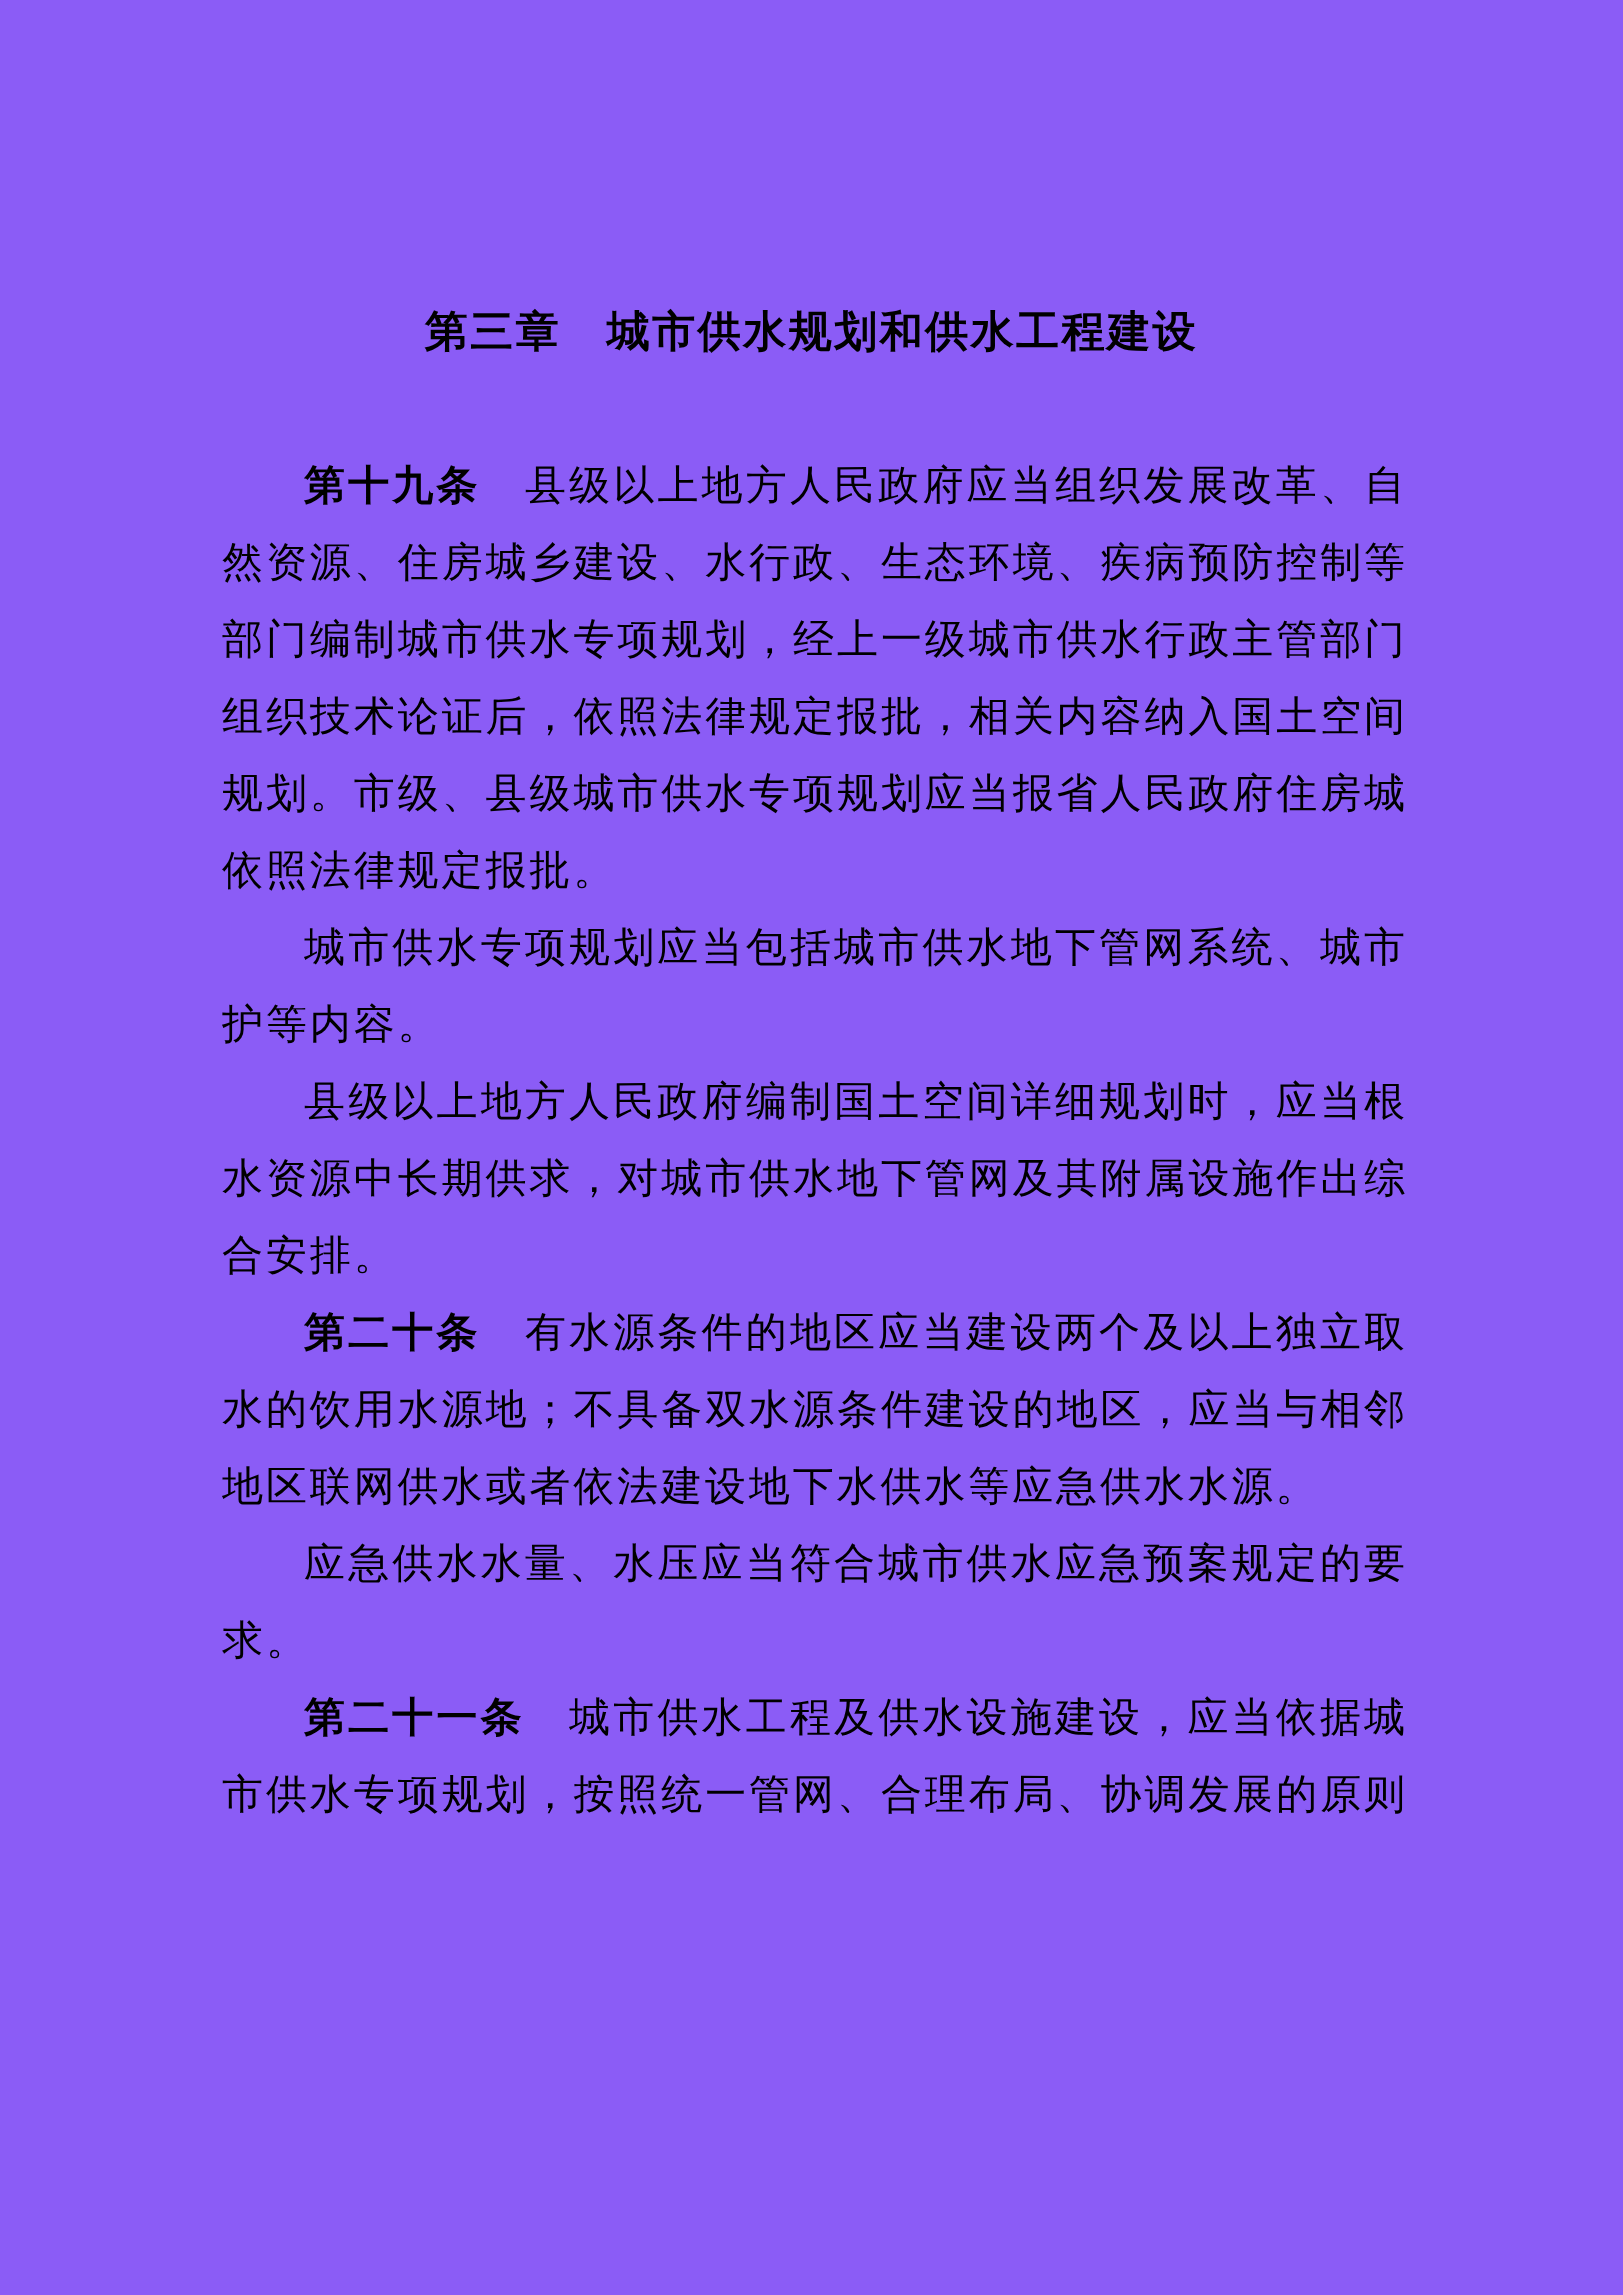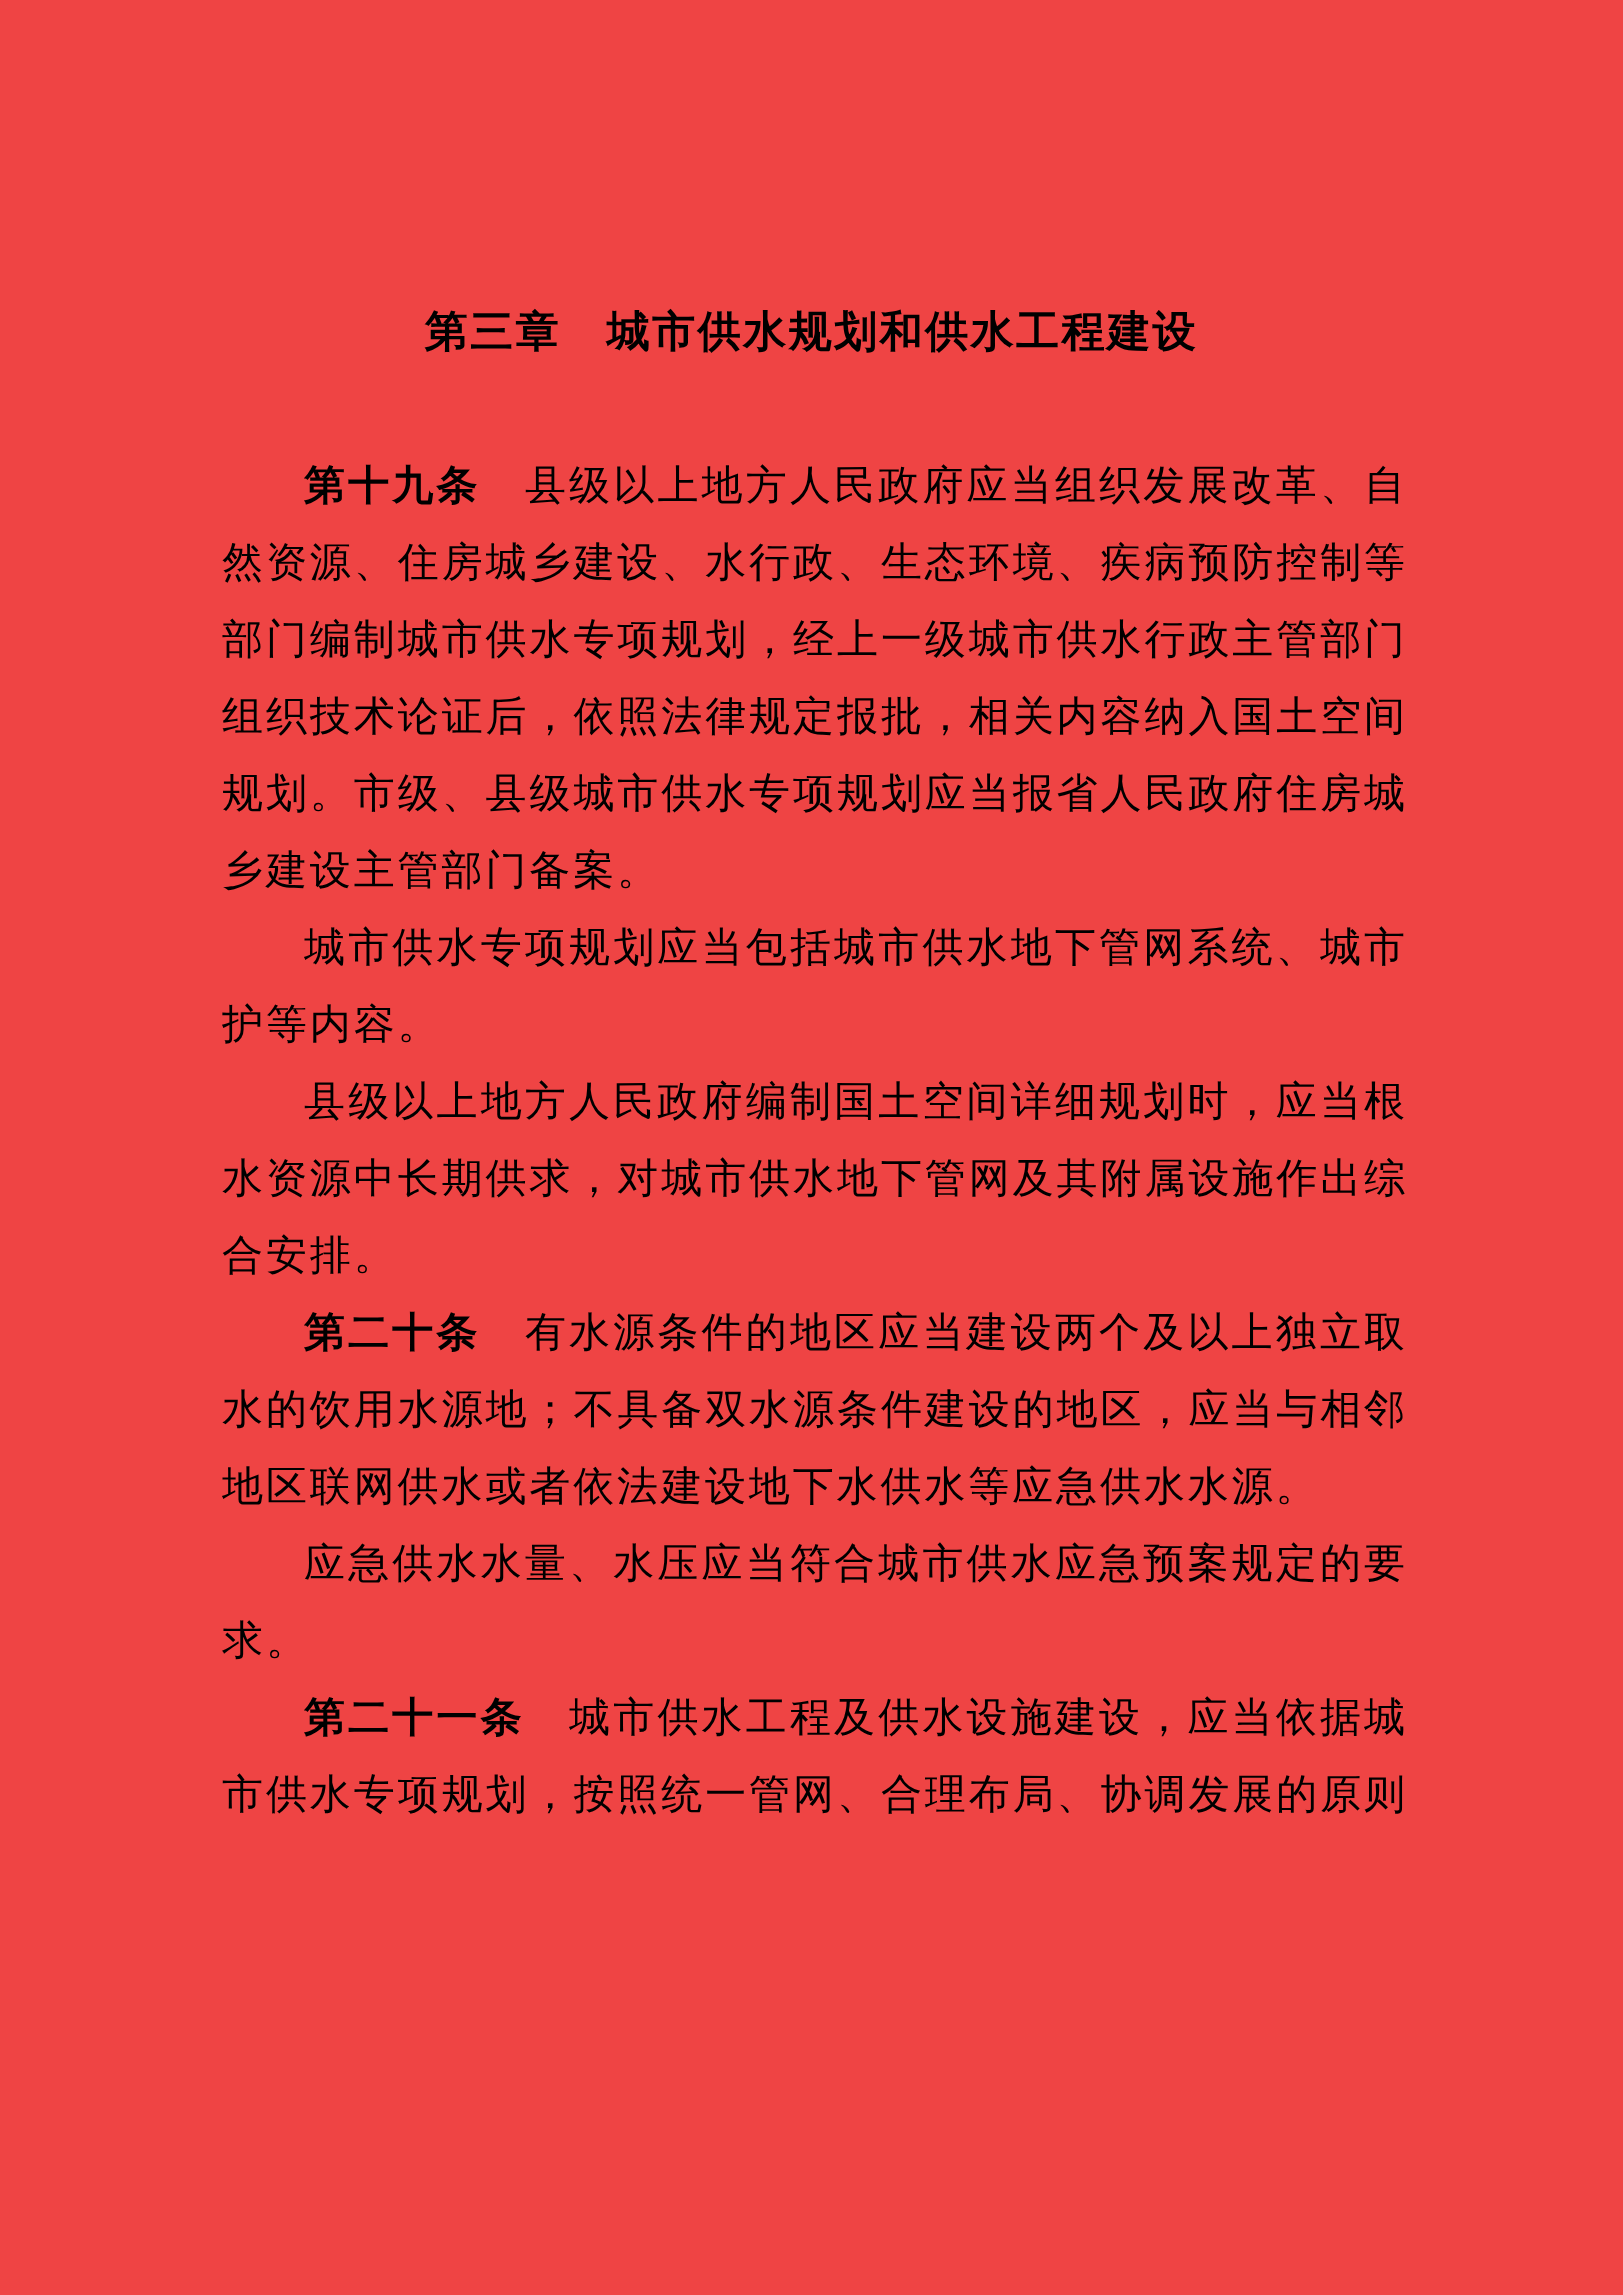--- a/index.html
+++ b/index.html
@@ -4,21 +4,21 @@
 <style>
   html, body {
     margin: 0;
     padding: 0;
     background: #ffffff;
   }
   .page {
     position: relative;
     width: 1623px;
     height: 2295px;
-    background: #ef4444;
+    background: #8b5cf6;
     color: #000000;
     overflow: hidden;
   }
   .chapter-title {
     position: absolute;
     top: 304px;
     left: 0;
     width: 100%;
     text-align: center;
     font-family: "Liberation Sans", "DejaVu Sans", sans-serif;
@@ -79,21 +79,21 @@
   <div class="body-text">
 
     <div class="para">
       <div class="line first j">
         <span class="article-no">第十九条</span><span class="head-gap"></span><span>县级以上地方人民政府应当组织发展改革、自</span>
       </div>
       <div class="line j">然资源、住房城乡建设、水行政、生态环境、疾病预防控制等</div>
       <div class="line j">部门编制城市供水专项规划，经上一级城市供水行政主管部门</div>
       <div class="line j">组织技术论证后，依照法律规定报批，相关内容纳入国土空间</div>
       <div class="line j">规划。市级、县级城市供水专项规划应当报省人民政府住房城</div>
-      <div class="line">乡建设主管部门备案。</div>
+      <div class="line">依照法律规定报批。</div>
     </div>
 
     <div class="para">
       <div class="line first j">城市供水专项规划应当包括城市供水地下管网系统、城市</div>
       <div class="line">护等内容。</div>
     </div>
 
     <div class="para">
     </div>
 

